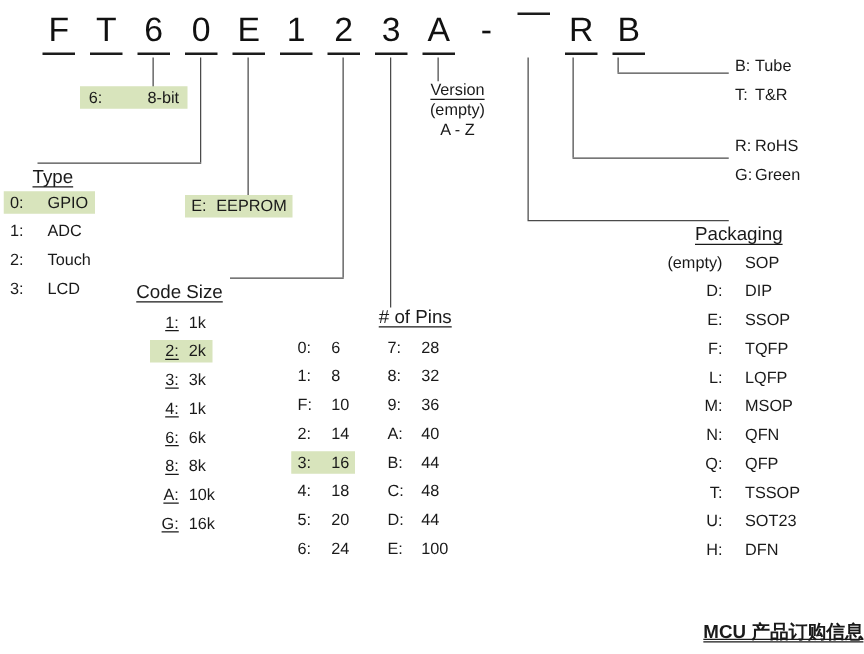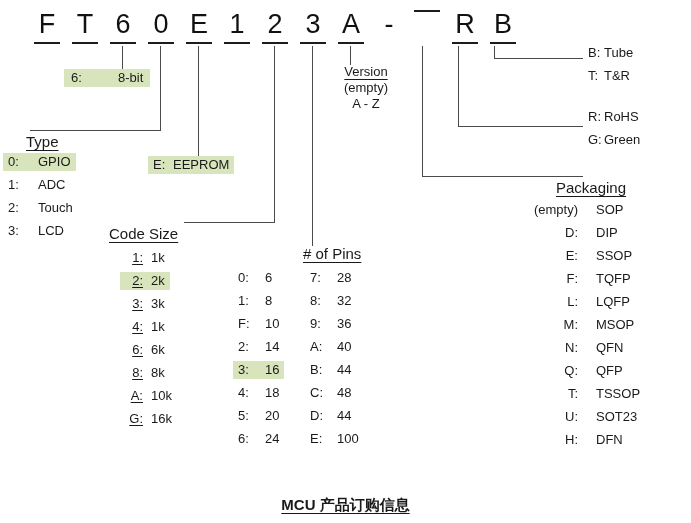--- a/index.html
+++ b/index.html
@@ -29,21 +29,21 @@
   .pkg  .k { width:50px; text-align:right; } .pkg .v { margin-left:18px; }
   .tr   .k { width:16px; }        .tr   .v { margin-left:0; }
   .bit  .k { width:16px; }        .bit  .v { margin-left:31px;text-align:center; }
   .bit  { padding:1px 7px; }
   .eep  .k { width:14px; }        .eep  .v { margin-left:6px; }
 
   #version { left:334px; top:64px; width:64px; text-align:center; }
   #version div { line-height:16px; margin-bottom:0; }
   #version .vh { text-decoration:underline; text-underline-offset:3px; }
 
-  #figtitle { left:0; right:0; top:496px; text-align:center; font-weight:bold; font-size:15px; }
+  #figtitle { left:0; right:0; top:496px; text-align:right; font-weight:bold; font-size:15px;text-decoration:underline; }
   #figtitle span { text-decoration:underline; text-underline-offset:3px; }
 </style>
 </head>
 <body>
 
 <div id="stage">
 
   <div id="pn" class="abs">
     <span class="pch">F</span><span class="pch">T</span><span class="pch">6</span><span class="pch">0</span><span class="pch">E</span><span class="pch">1</span><span class="pch">2</span><span class="pch">3</span><span class="pch">A</span><span class="pch nb">-</span><span class="pch"></span><span class="pch">R</span><span class="pch">B</span>
   </div>

